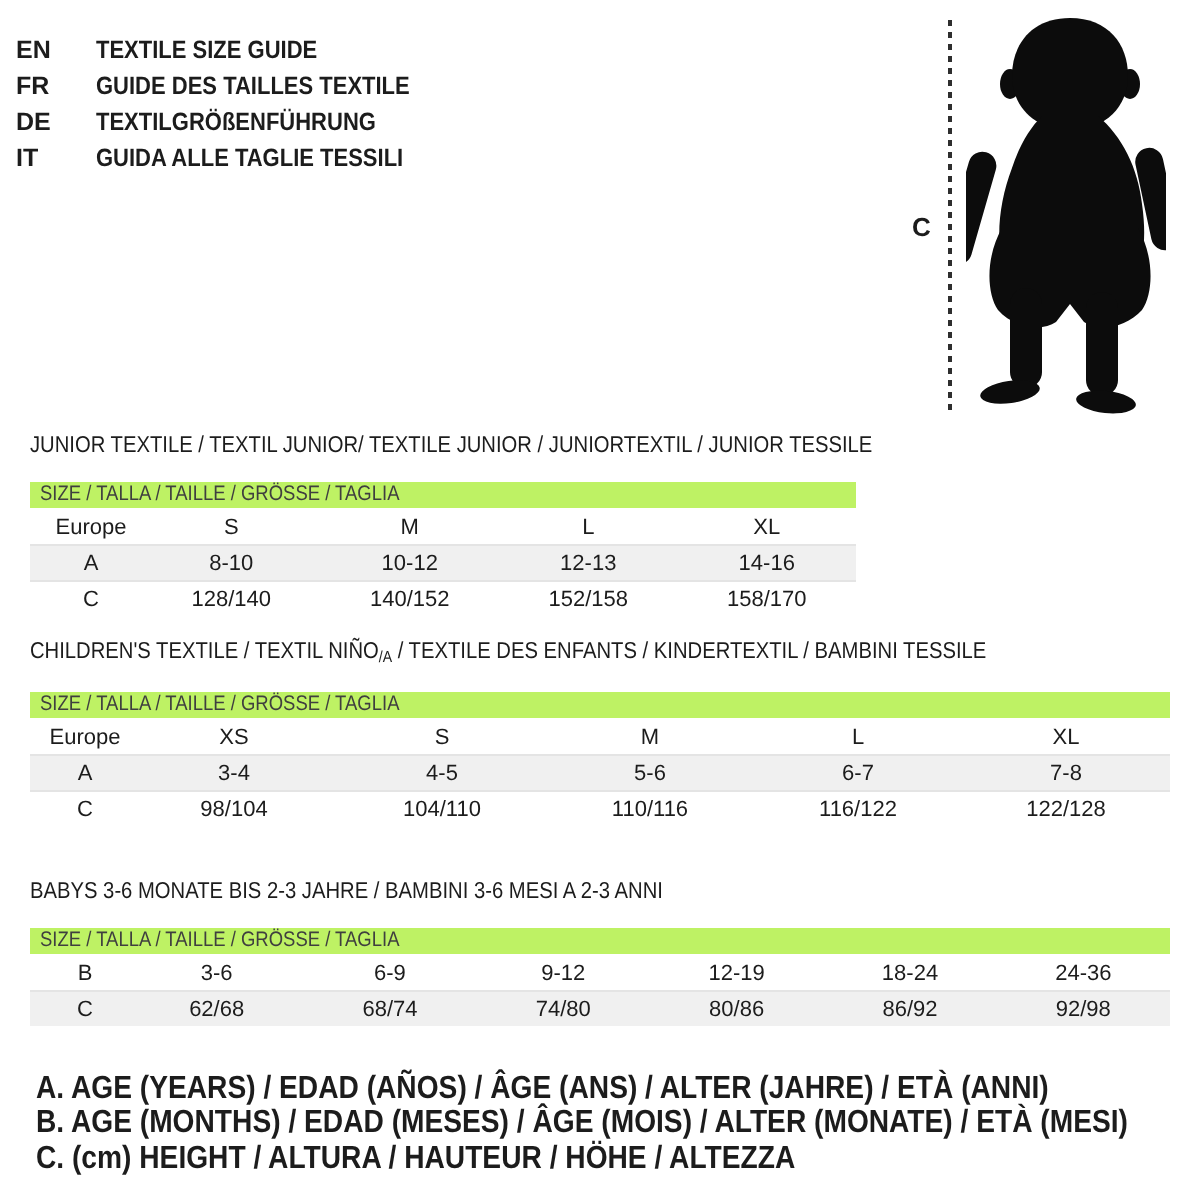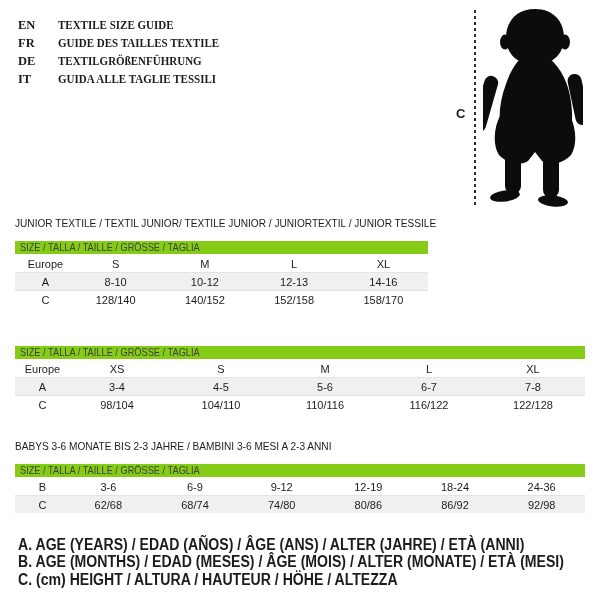--- a/index.html
+++ b/index.html
@@ -3,40 +3,40 @@
 <meta charset="utf-8">
 <style>
   html,body{margin:0;padding:0;background:#fff;}
   .page{position:relative;width:600px;height:600px;background:#ffffff;overflow:hidden;
         font-family:"Liberation Sans",sans-serif;color:#1c1c1c;}
 
   
   .cond{display:inline-block;transform:scaleX(0.88);transform-origin:0 50%;white-space:nowrap;}
 
   
-  .langs{position:absolute;left:18px;top:16px;font-family:Liberation Serif, serif;}
+  .langs{position:absolute;left:8px;top:16px;}
   .lang-row{display:flex;height:18px;align-items:center;font-weight:bold;font-size:12.5px;}
   .lang-code{width:40px;}
 
   
   .measure-line{position:absolute;left:474px;top:10px;width:2px;height:196px;
     background-image:repeating-linear-gradient(to bottom,#2e2e2e 0 3px,transparent 3px 6px);}
   .measure-label{position:absolute;left:456px;top:106px;font-weight:bold;font-size:13px;}
   .baby{position:absolute;left:483px;top:8px;width:100px;height:200px;}
   .baby svg{display:block;width:100%;height:100%;}
 
   
   .tbl-title{position:absolute;left:15px;font-weight:normal;font-size:11.5px;line-height:12px;}
   .tbl-title sub{font-size:8px;vertical-align:-2px;}
 
   
   .table{position:absolute;left:15px;}
   .t1{width:413px;}
   .t2,.t3{width:570px;}
-  .band{height:13px;background:#84cc16;color:#3f3f3f;font-size:10.5px;line-height:13px;
+  .band{height:13px;background:#bef264;color:#3f3f3f;font-size:10.5px;line-height:13px;
         padding-left:5px;box-sizing:border-box;margin-bottom:1px;}
   .row{display:grid;height:17px;align-items:center;font-size:11px;border-bottom:1px solid #e4e4e4;}
   .row:last-child{border-bottom:none;}
   .t1 .row{grid-template-columns:56px repeat(4,1fr);}
   .t2 .row{grid-template-columns:50px repeat(5,1fr);}
   .t3 .row{grid-template-columns:50px repeat(6,1fr);}
   .cell{text-align:center;}
   .cell.label{text-align:center;padding-left:5px;}
   .row.striped{background:#f0f0f0;}
 
@@ -109,20 +109,23 @@
     </div>
     <div class="row">
       <span class="cell label">C</span>
       <span class="cell">128/140</span>
       <span class="cell">140/152</span>
       <span class="cell">152/158</span>
       <span class="cell">158/170</span>
     </div>
   </div>
 
+  <div class="tbl-title" style="top:320px">
+    <span class="cond"><span>CHILDREN'S TEXTILE / TEXTIL NIÑO</span><sub>/A</sub><span> / TEXTILE DES ENFANTS / KINDERTEXTIL / BAMBINI TESSILE</span></span>
+  </div>
   <div class="table t2" style="top:346px">
     <div class="band">
       <span class="cond">SIZE / TALLA / TAILLE / GRÖSSE / TAGLIA</span>
     </div>
     <div class="row">
       <span class="cell label">Europe</span>
       <span class="cell">XS</span>
       <span class="cell">S</span>
       <span class="cell">M</span>
       <span class="cell">L</span>

